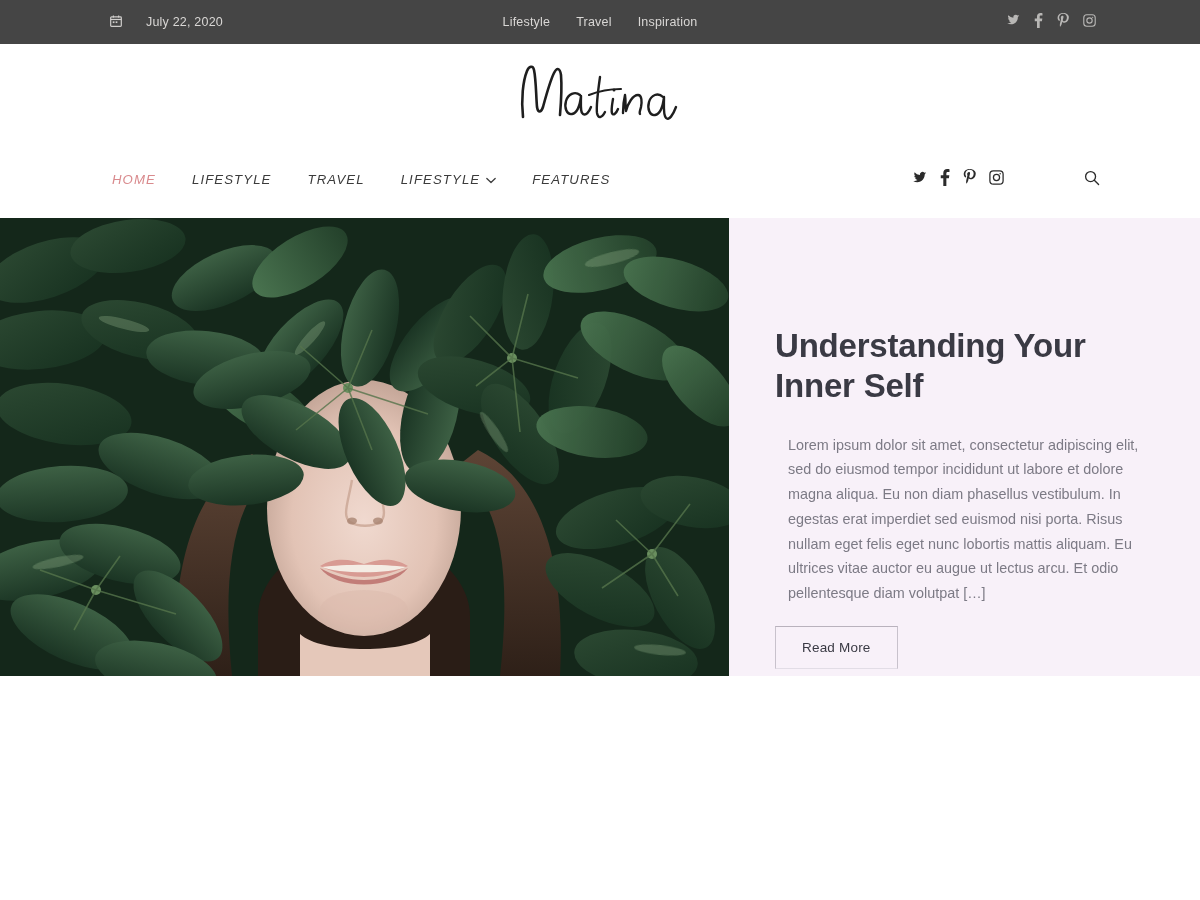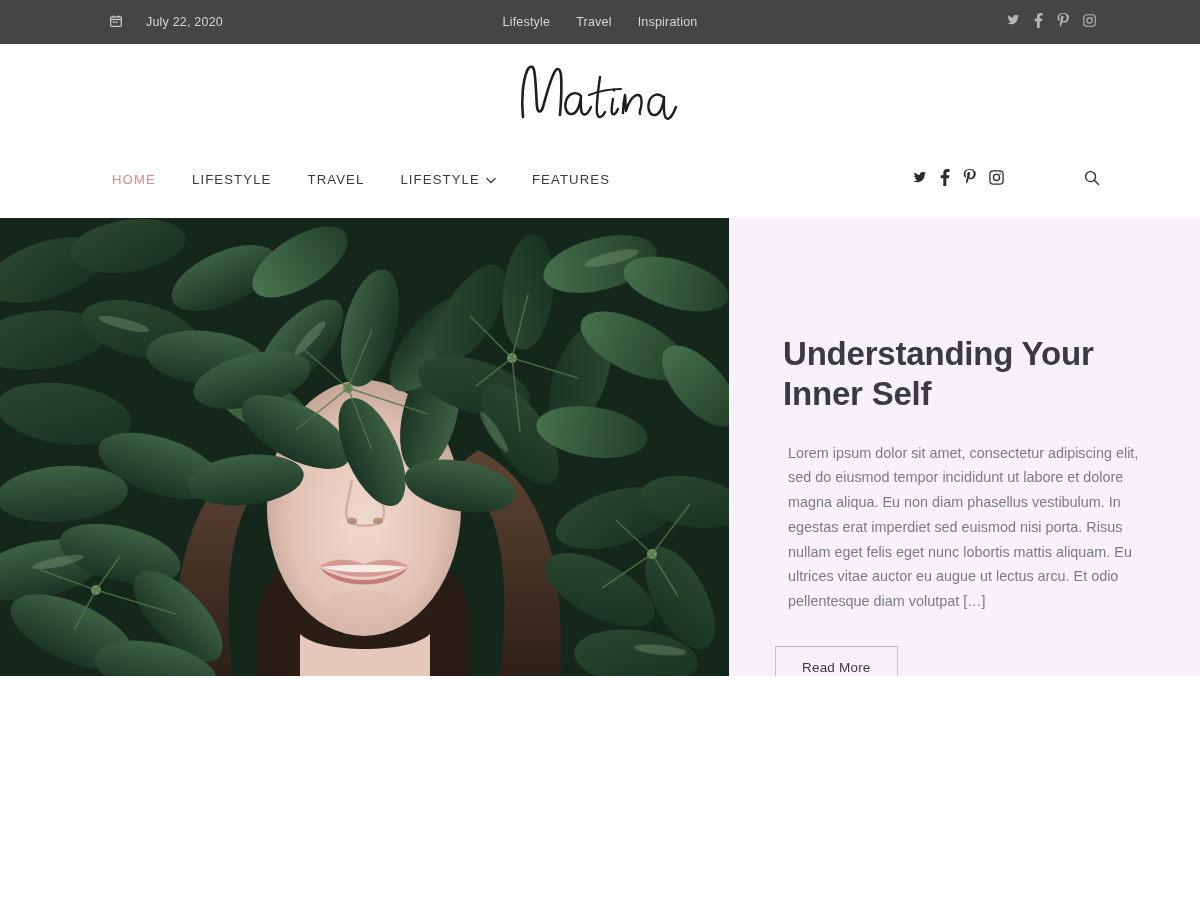--- a/index.html
+++ b/index.html
@@ -65,20 +65,21 @@
   }
   .logo-svg { display: block; }
 
   
   .mainnav {
     height: 78px;
     background: #fff;
     display: flex;
     align-items: center;
     position: relative;
+    font-style: italic;
   }
   .mainnav-links {
     position: absolute;
     left: 112px;
     display: flex;
     align-items: center;
     gap: 36px;
   }
   .mainnav-links a {
     text-decoration: none;
@@ -124,37 +125,37 @@
     overflow: hidden;
     background: #11261a;
   }
   .hero-img svg { display: block; }
   .hero-text {
     flex: 1;
     background: #f8f1f9;
     padding: 108px 52px 0 46px;
   }
   .hero-title {
-    margin: 8px;
+    margin: 0;
     font-size: 33px;
     line-height: 1.22;
     font-weight: 700;
     color: #3a3a44;
     letter-spacing: -.2px;
     max-width: 390px;
   }
   .hero-body {
     margin: 26px 0 0 13px;
     font-size: 14.4px;
     line-height: 1.72;
     color: #7c7a85;
     max-width: 392px;
   }
   .read-more {
-    margin-top: 32px;
+    margin-top: 20px;
     display: inline-block;
     padding: 13px 26px;
     font-size: 13.5px;
     color: #3a3a44;
     background: transparent;
     border: 1px solid #c8c2cc;
     border-top-color: #b9b2bd;
     border-bottom-color: #e2dde6;
     text-decoration: none;
     cursor: pointer;

